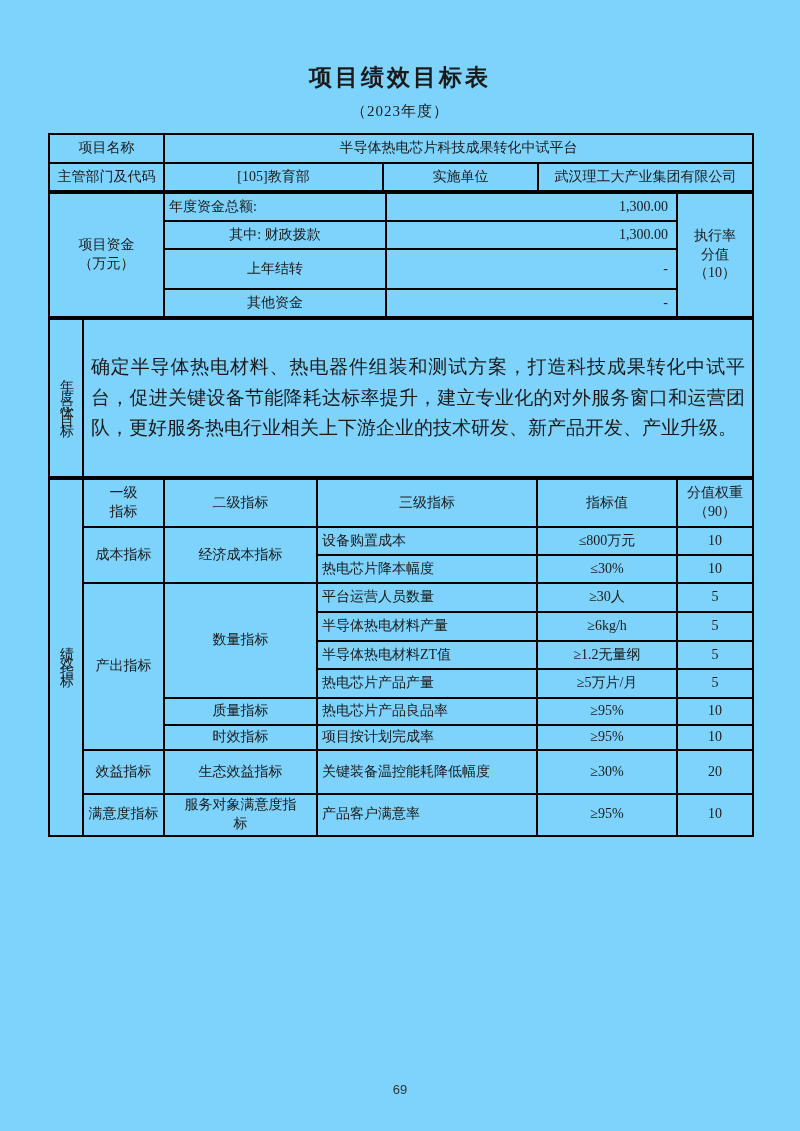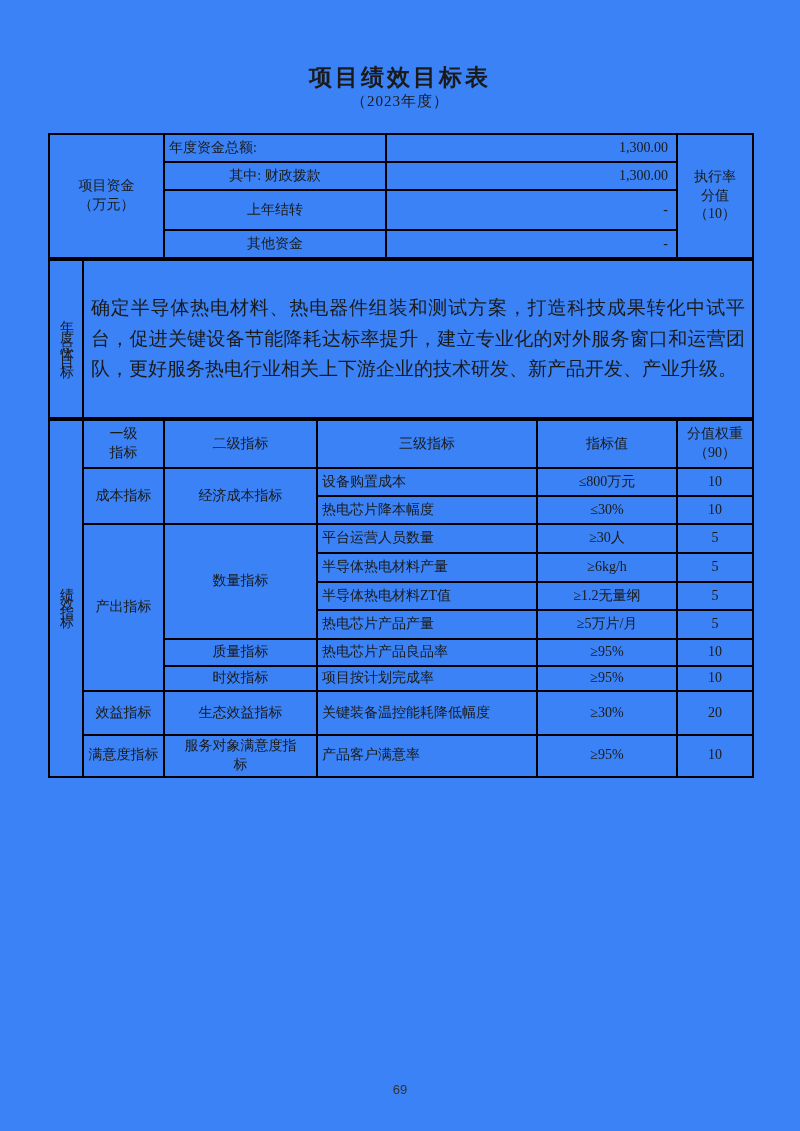--- a/index.html
+++ b/index.html
@@ -3,30 +3,30 @@
 <meta charset="utf-8">
 <style>
   * { box-sizing: border-box; }
   html, body { margin: 0; padding: 0; background: #ffffff; }
   body {
     width: 800px; height: 1131px;
     font-family: "Liberation Serif", "DejaVu Serif", serif;
     color: #1a1a1a;
     position: relative;
   }
-  .page { position: relative; width: 800px; height: 1131px; background: #3b82f6; overflow: hidden; }
+  .page { position: relative; width: 800px; height: 1131px; background: #7dd3fc; overflow: hidden; }
 
   .doc-title {
     position: absolute; top: 62px; left: 0; width: 800px;
     text-align: center; font-size: 23px; font-weight: bold;
     letter-spacing: 3px;
     font-family: "Liberation Sans", "DejaVu Sans", sans-serif;
   }
   .doc-subtitle {
-    position: absolute; top: 92px; left: 0; width: 800px;
+    position: absolute; top: 102px; left: 0; width: 800px;
     text-align: center; font-size: 15px; letter-spacing: 1px;
   }
 
   .doc-body { position: absolute; left: 48px; top: 133px; width: 704px; }
 
   table { border-collapse: collapse; table-layout: fixed; width: 704px; }
   td {
     border: 2px solid #000;
     font-size: 14px;
     padding: 1px 4px;
@@ -64,20 +64,40 @@
 </head>
 <body>
 
 <div class="page">
 
   <div class="doc-title">项目绩效目标表</div>
   <div class="doc-subtitle">（2023年度）</div>
 
   <div class="doc-body">
 
+    <table>
+      <colgroup>
+          <col style="width:115px">
+          <col style="width:219px">
+          <col style="width:155px">
+          <col style="width:215px">
+        </colgroup>
+      <tbody>
+          <tr style="height:29px">
+        <td class="c">项目名称</td>
+        <td class="c" colspan="3">半导体热电芯片科技成果转化中试平台</td>
+      </tr>
+      <tr style="height:28px">
+        <td class="c">主管部门及代码</td>
+        <td class="c">[105]教育部</td>
+        <td class="c">实施单位</td>
+        <td class="c">武汉理工大产业集团有限公司</td>
+      </tr>
+    </tbody>
+      </table>
 
     <table>
       <colgroup>
           <col style="width:115px">
           <col style="width:222px">
           <col style="width:291px">
           <col style="width:76px">
         </colgroup>
       <tbody>
           <tr style="height:28px">

